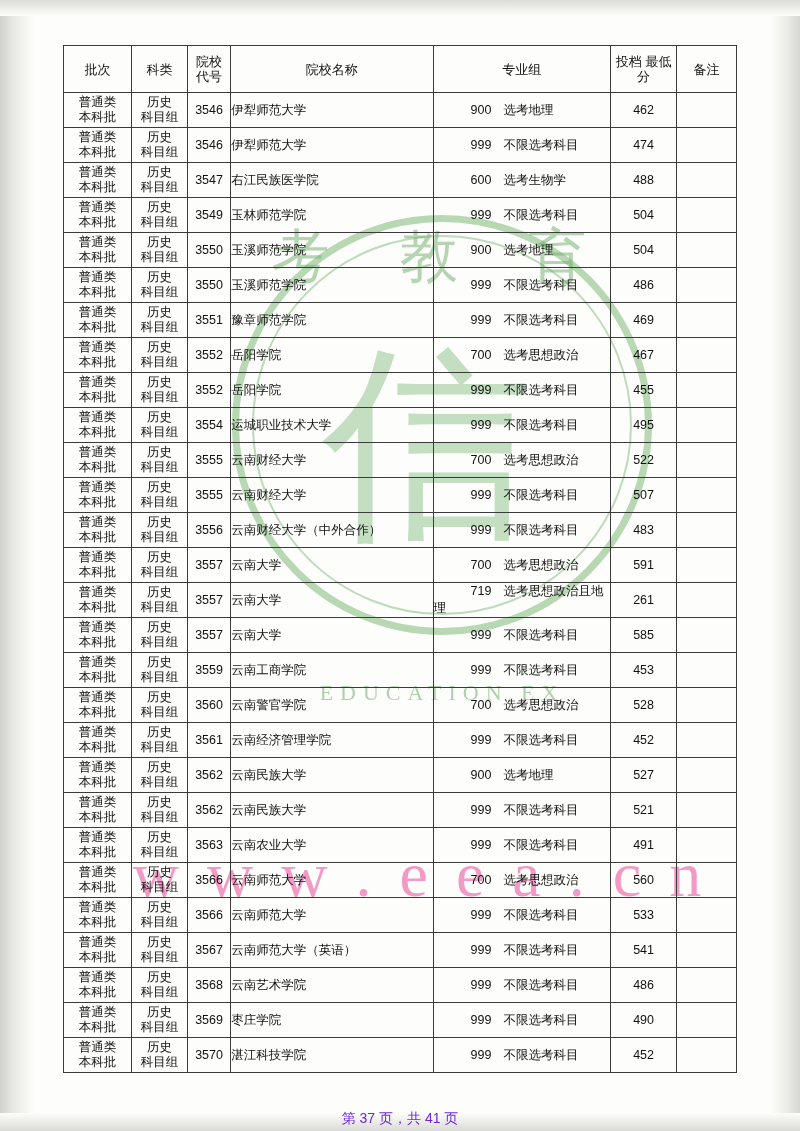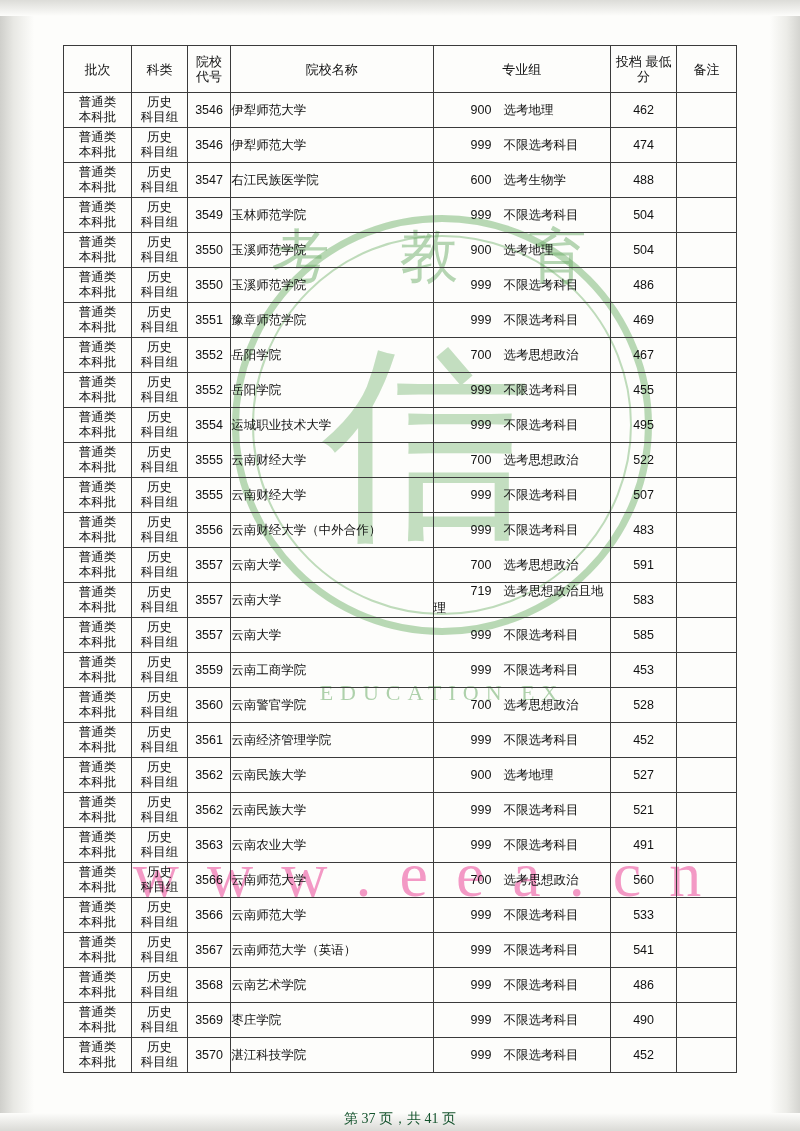--- a/index.html
+++ b/index.html
@@ -181,23 +181,23 @@
 
   .major-code { margin-right: 12px; padding-left: 37px; }
 
   .footer {
     position: absolute;
     left: 0;
     top: 1110px;
     width: 800px;
     text-align: center;
     font-size: 14px;
-    color: #14532d;
+    color: #6d28d9;
     z-index: 3;
-    font-family: Liberation Serif, serif;
+    font-family: Liberation Sans, sans-serif;
   }
 </style>
 </head>
 <body>
 
 <div class="page">
   <div class="edge-left"></div>
   <div class="edge-right"></div>
   <div class="edge-top"></div>
   <div class="edge-bottom"></div>
@@ -456,21 +456,21 @@
             <span>普通类</span>
             <span>本科批</span>
           </td>
           <td class="kl">
             <span>历史</span>
             <span>科目组</span>
           </td>
           <td class="code">3557</td>
           <td class="name l">云南大学</td>
           <td class="major l"><span class="major-code">719</span><span>选考思想政治且地理</span></td>
-          <td class="score">583</td>
+          <td class="score">261</td>
           <td class="note c"></td>
         </tr>
         <tr class="row">
           <td class="pc">
             <span>普通类</span>
             <span>本科批</span>
           </td>
           <td class="kl">
             <span>历史</span>
             <span>科目组</span>

